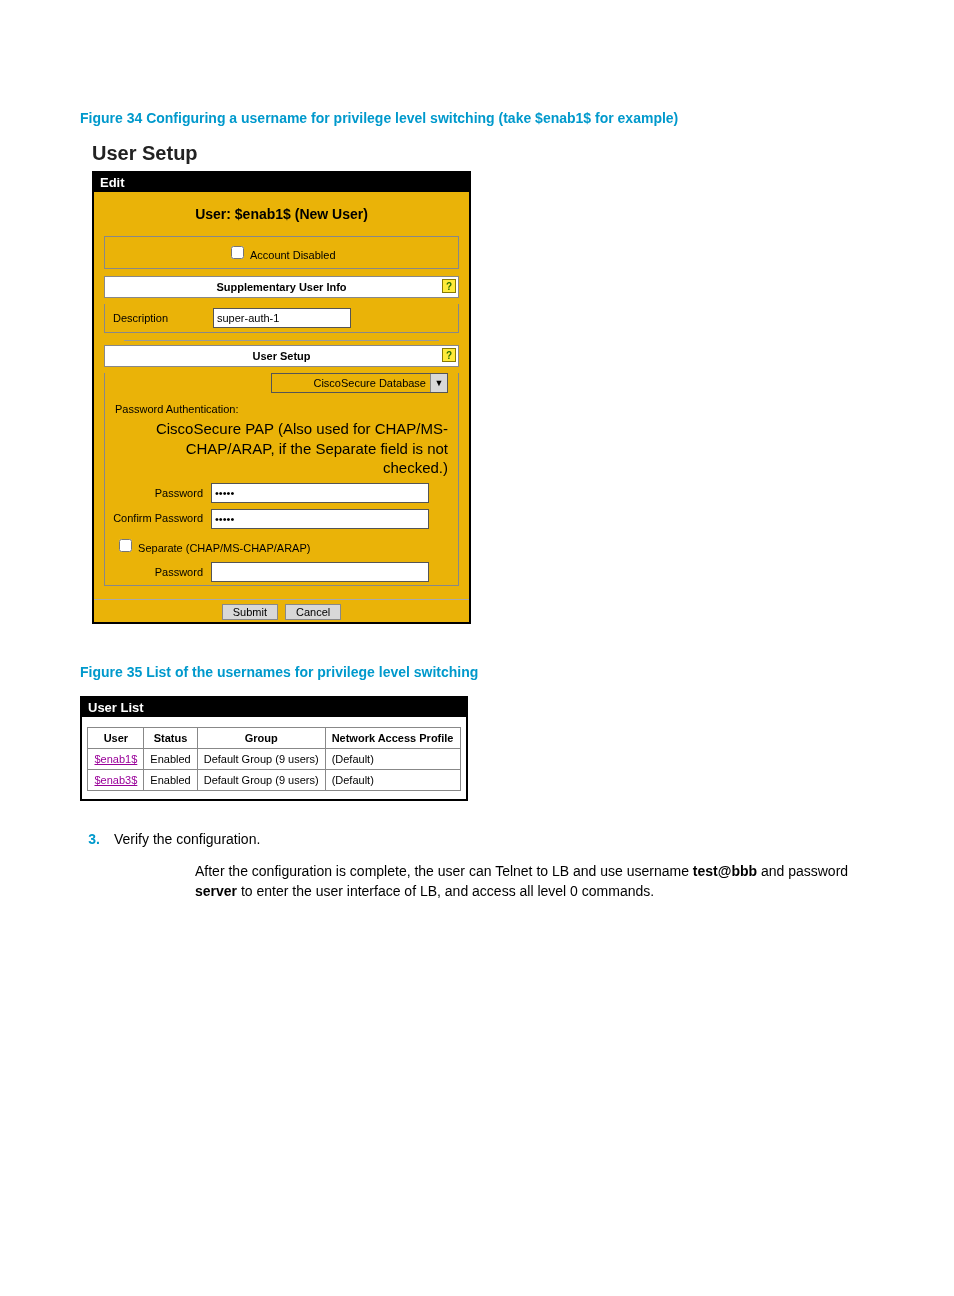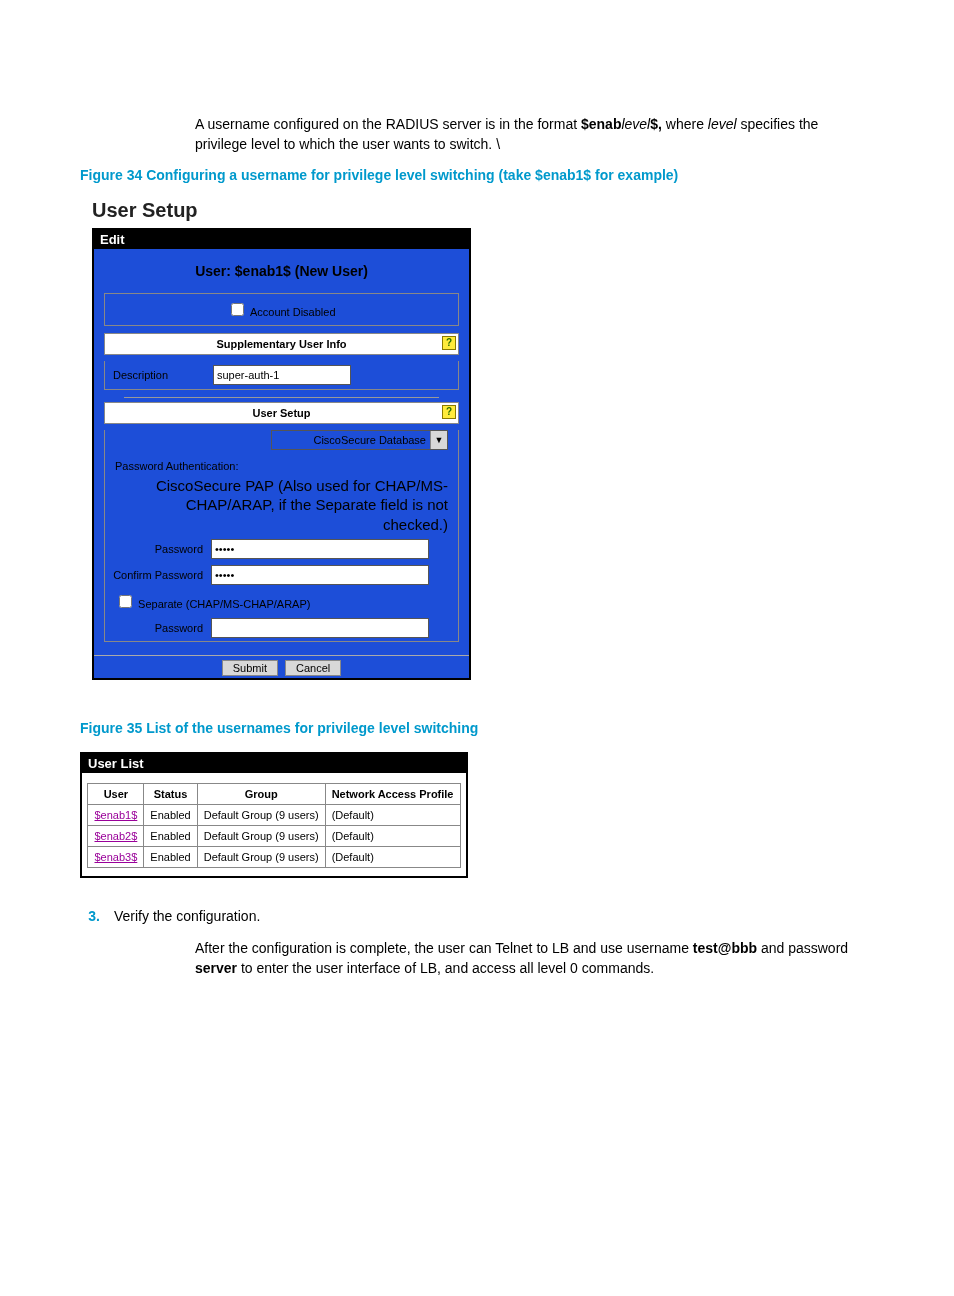--- a/index.html
+++ b/index.html
@@ -32,21 +32,21 @@
   .user-setup-title {
     font-family: Arial, sans-serif;
     font-weight: bold;
     font-size: 20px;
     margin: 0 0 6px 12px;
     color: #222;
   }
   .panel {
     width: 375px;
     border: 2px solid #000;
-    background: #1d4ed8;
+    background: #eab308;
     font-family: Verdana, Tahoma, sans-serif;
     font-size: 11px;
     margin-left: 12px;
   }
   .edit-bar {
     background: #000;
     color: #fff;
     font-weight: bold;
     padding: 2px 6px;
     font-size: 13px;
@@ -203,23 +203,20 @@
     left: 0; right: 0;
     text-align: center;
     font-size: 13px;
   }
 </style>
 </head>
 <body>
 
 <div class="page">
 
-  <p class="body-text">
-    <span>A username configured on the RADIUS server is in the format </span><b>$enab</b><i>level</i><b>$,</b><span> where </span><i>level</i><span> specifies the privilege level to which the user wants to switch. \</span>
-  </p>
 
   <div class="figure-caption">Figure 34 Configuring a username for privilege level switching (take $enab1$ for example)</div>
 
   <div class="user-setup-title">User Setup</div>
 
   <div class="panel">
     <div class="edit-bar">Edit</div>
     <div class="inner">
       <div class="user-heading">User: $enab1$ (New User)</div>
 
@@ -295,26 +292,20 @@
         </tr>
       </thead>
       <tbody id="ul-body">
           <tr>
             <td class="user"><a href="#">$enab1$</a></td>
             <td>Enabled</td>
             <td>Default Group (9 users)</td>
             <td>(Default)</td>
           </tr>
           <tr>
-            <td class="user"><a href="#">$enab2$</a></td>
-            <td>Enabled</td>
-            <td>Default Group (9 users)</td>
-            <td>(Default)</td>
-          </tr>
-          <tr>
             <td class="user"><a href="#">$enab3$</a></td>
             <td>Enabled</td>
             <td>Default Group (9 users)</td>
             <td>(Default)</td>
           </tr>
         </tbody>
     </table>
   </div>
 
   <div class="step-row">

